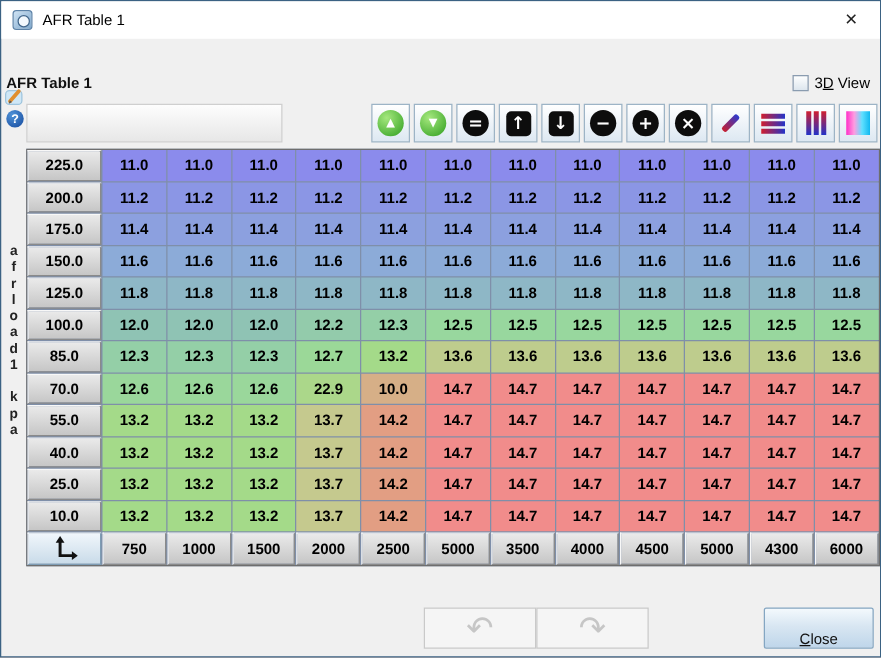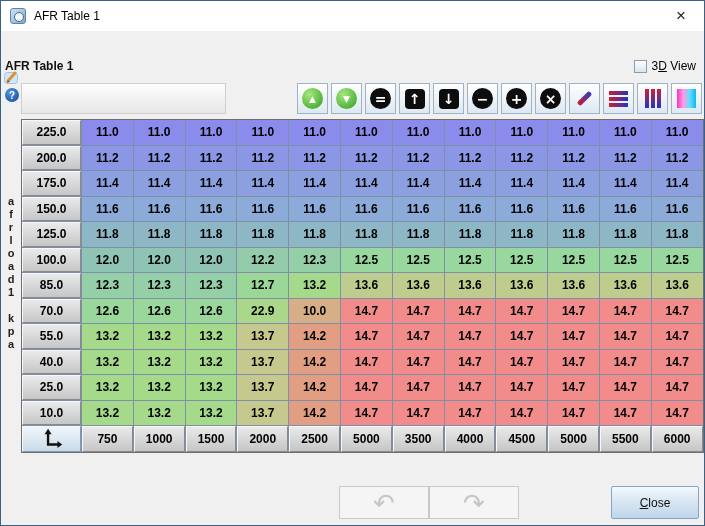--- a/index.html
+++ b/index.html
@@ -341,28 +341,28 @@
       <div class="hdr-btn">750</div>
       <div class="hdr-btn">1000</div>
       <div class="hdr-btn">1500</div>
       <div class="hdr-btn">2000</div>
       <div class="hdr-btn">2500</div>
       <div class="hdr-btn">5000</div>
       <div class="hdr-btn">3500</div>
       <div class="hdr-btn">4000</div>
       <div class="hdr-btn">4500</div>
       <div class="hdr-btn">5000</div>
-      <div class="hdr-btn">5500</div>
+      <div class="hdr-btn">4300</div>
       <div class="hdr-btn">6000</div>
     </div>
 
 
   <div class="fbtn ghost" style="left:338px;width:90px;">
     <span class="arrow">↶</span>
   </div>
   <div class="fbtn ghost" style="left:428px;width:90px;">
     <span class="arrow">↷</span>
   </div>
-  <div class="fbtn blue" style="left:610px;width:88px;">
+  <div class="fbtn blue" style="left:610px;width:88px;align-items:flex-end;">
     <span id="close-label"><span class="u">C</span>lose</span>
   </div>
 
 </div>
 
 </body></html>

